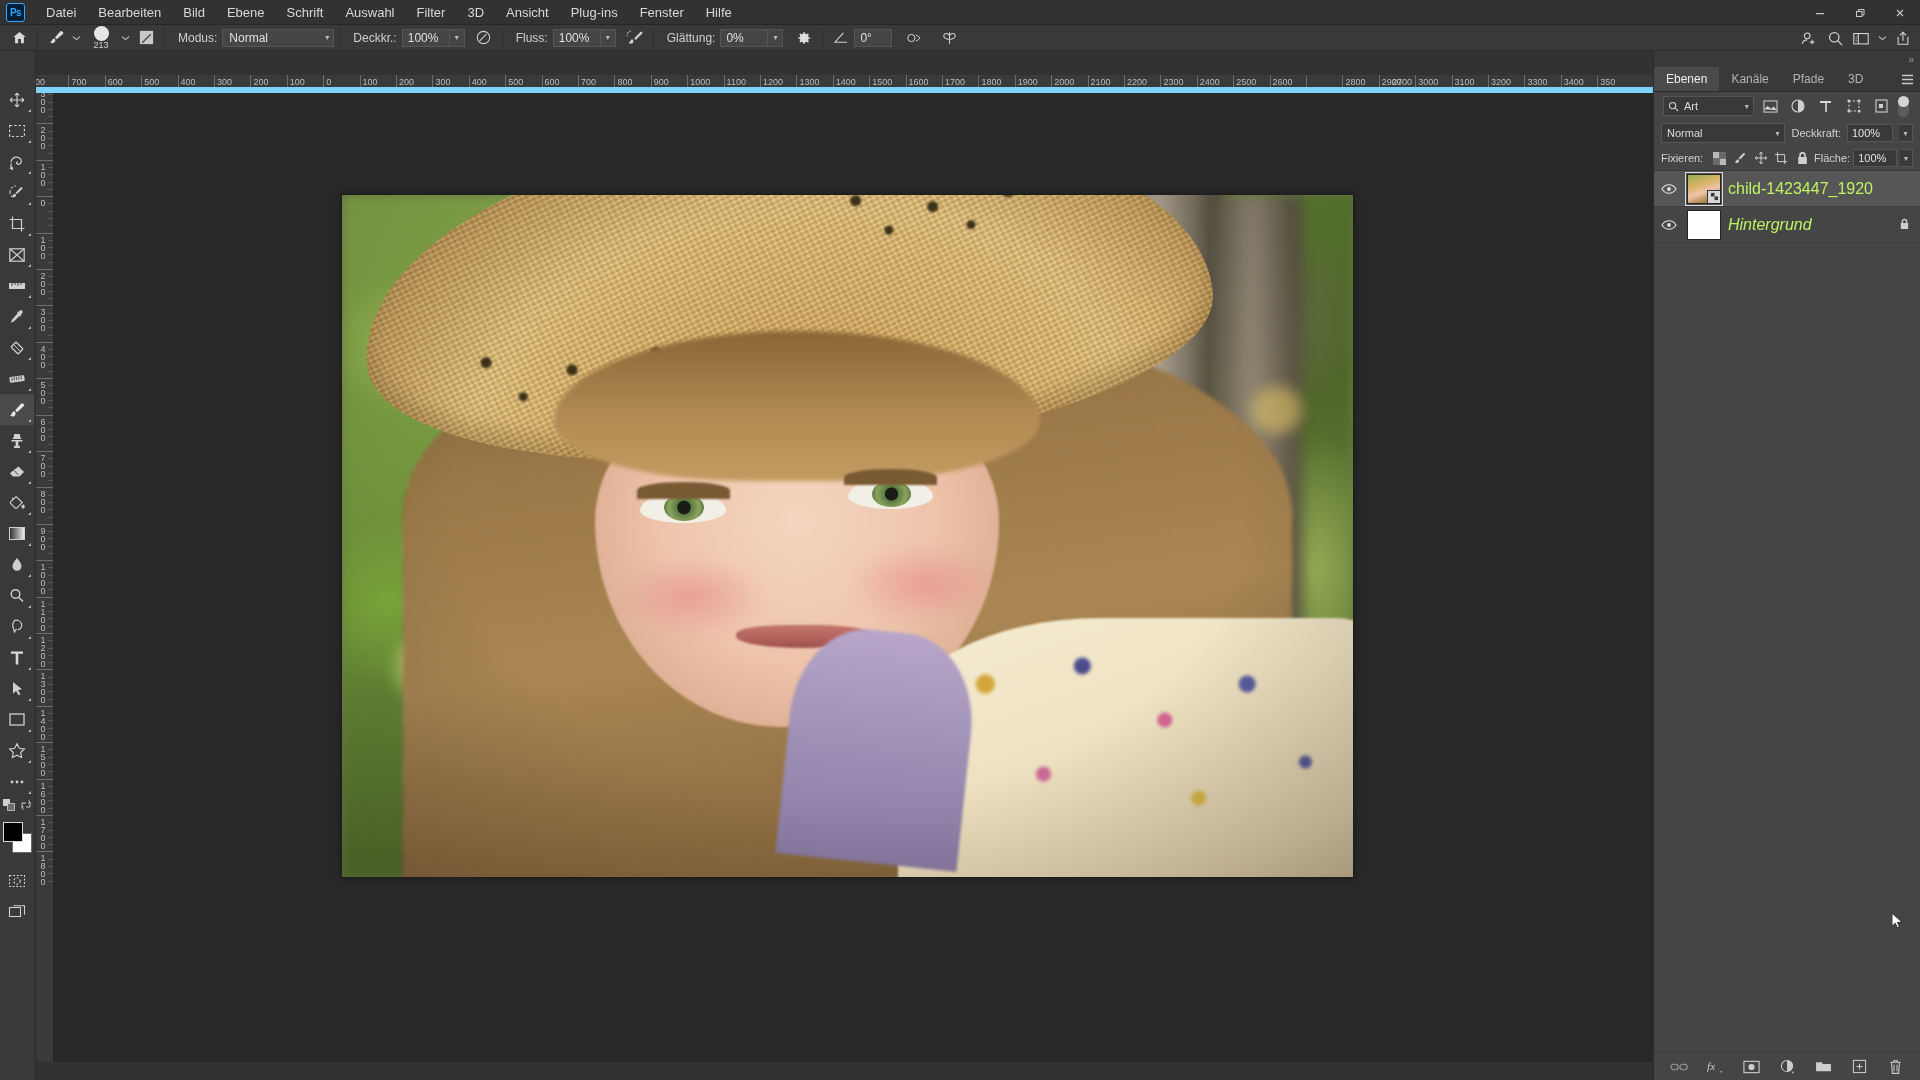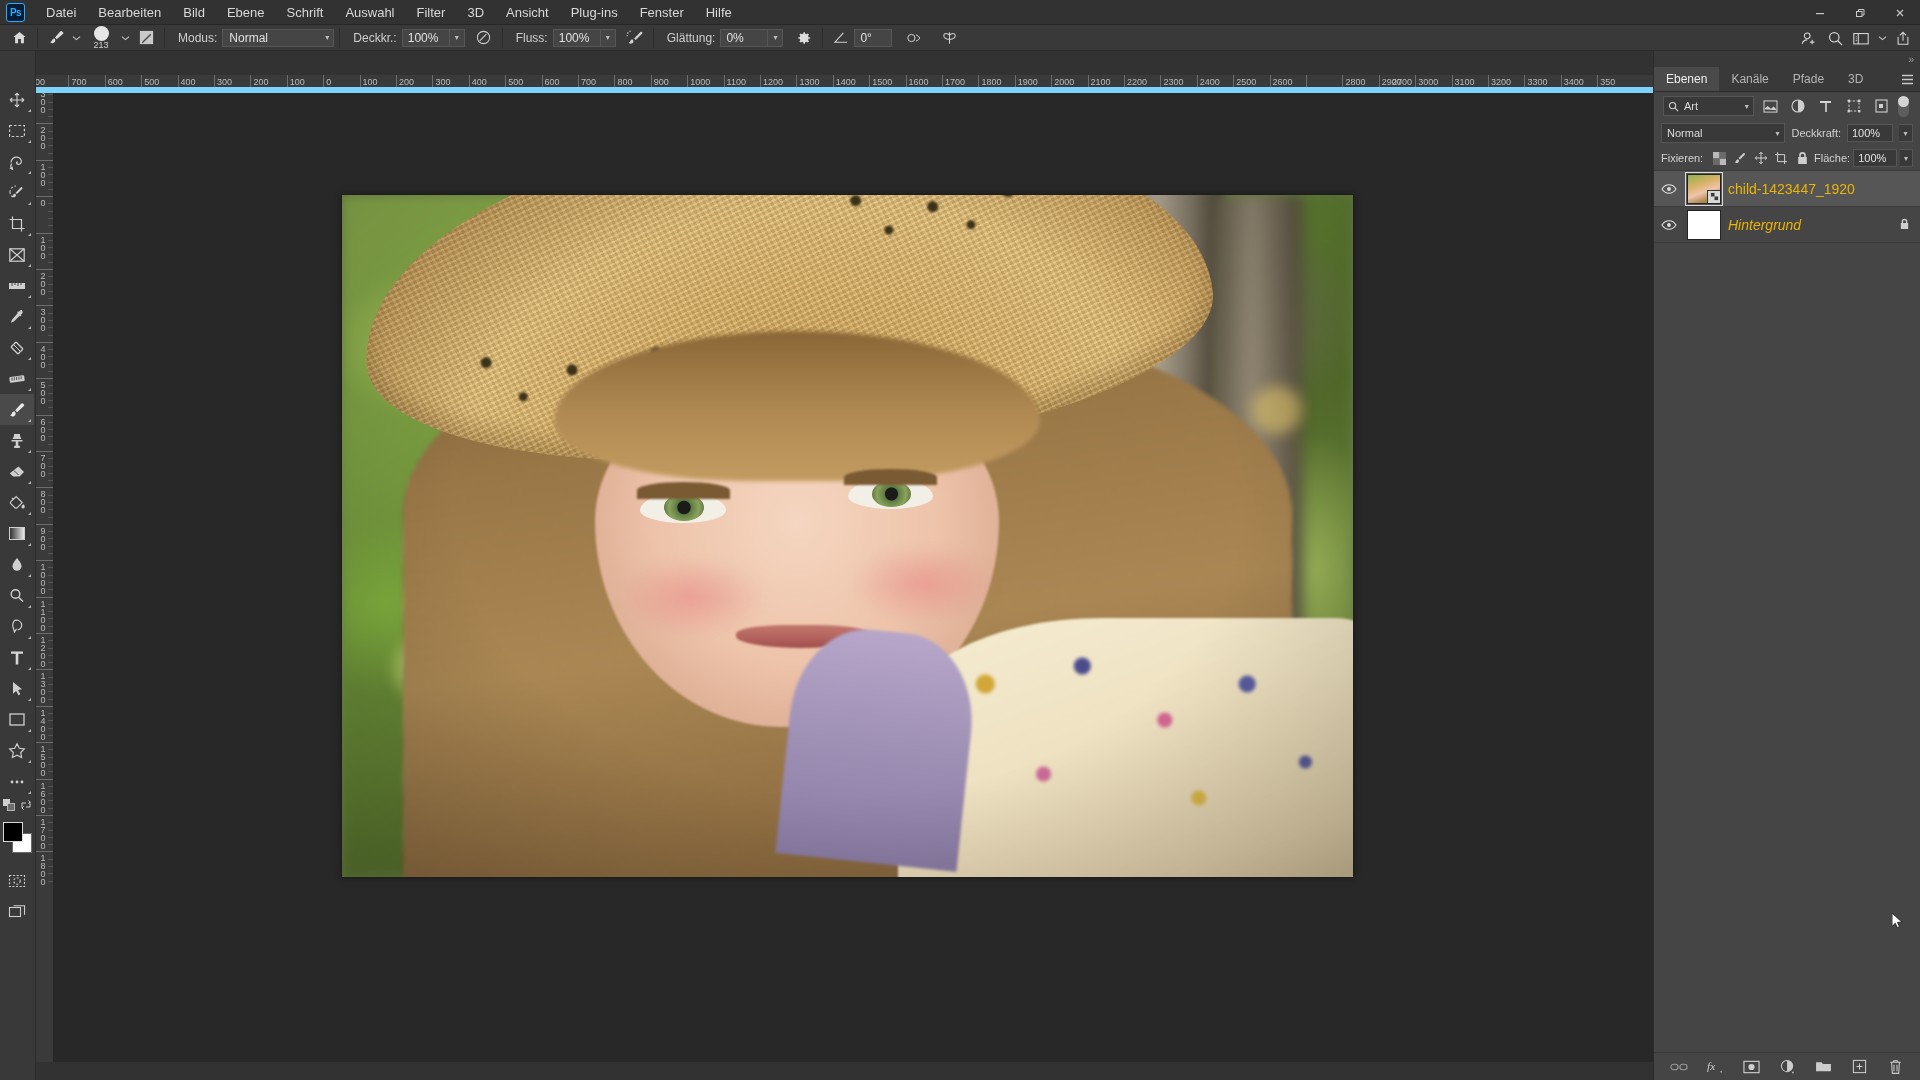--- a/index.html
+++ b/index.html
@@ -312,21 +312,21 @@
     position: relative; overflow: hidden; flex: 0 0 auto;
   }
   .layer-thumb.selectedmark { outline: 1px solid #d9d9d9; outline-offset: 1px; }
   .thumb-photo { position: absolute; inset: 0;
     background: linear-gradient(160deg,#8fb14f 0%,#d9b268 35%,#eec4ab 58%,#b08a52 80%,#6d9239 100%); }
   .smart-badge {
     position: absolute; right: 0; bottom: 0; width: 13px; height: 13px;
     background: #d8d8d8; border-top: 1px solid #333; border-left: 1px solid #333;
     display: flex; align-items: center; justify-content: center;
   }
-  .layer-name { font-size: 14px; color: #eab308; }
+  .layer-name { font-size: 16px; color: #bef264; }
   .layer-name.bg { font-style: italic; }
   .layer-lock { margin-left: auto; margin-right: 10px; color: #cfcfcf; }
   .panel-footer {
     position: absolute; bottom: 0; left: 0; right: 0; height: 28px; background: #454545;
     display: flex; align-items: center; justify-content: center; gap: 16px;
     border-top: 1px solid #3a3a3a;
   }
   .pf-ico { color: #c9c9c9; display: flex; align-items: center; justify-content: center; width: 20px; height: 20px; }
 
   

